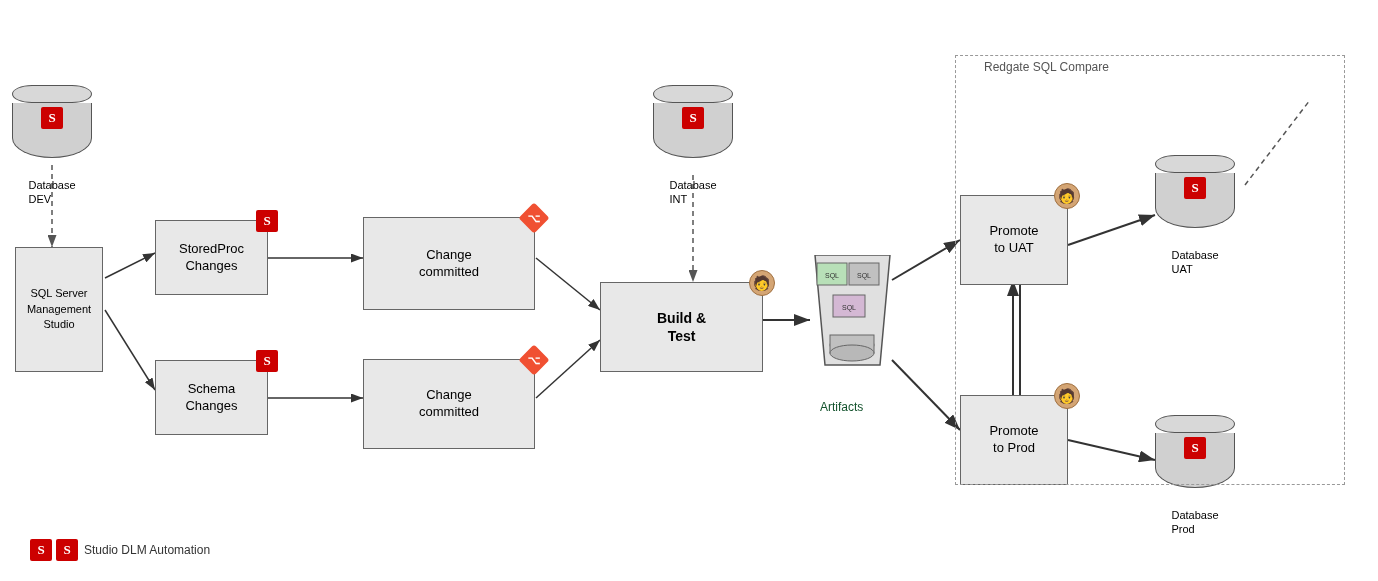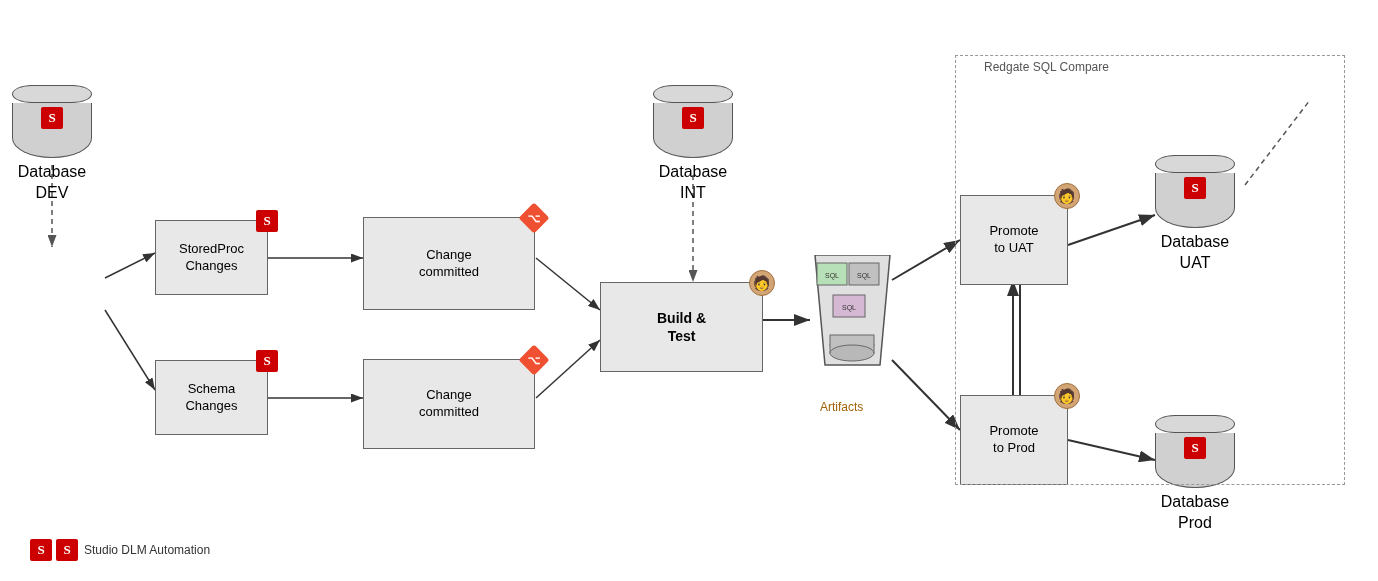--- a/index.html
+++ b/index.html
@@ -41,23 +41,23 @@
     .cylinder-top {
       width: 80px;
       height: 18px;
       background: #d8d8d8;
       border: 1.5px solid #555;
       border-radius: 40px / 18px;
       position: relative;
     }
 
     .cylinder-label {
-      text-align: center;
-      font-size: 16px;
-      margin-top: 4px;
+      text-align: left;
+      font-size: 11px;
+      margin-top: 20px;
       line-height: 1.3;
     }
 
     
     .box {
       position: absolute;
       background: #e8e8e8;
       border: 1.5px solid #666;
       display: flex;
       align-items: center;
@@ -222,20 +222,23 @@
 
   <div class="db-cylinder" style="left:12px; top:85px;">
     <div class="cylinder-top"></div>
     <div class="cylinder-body">
 
       <div class="rg-logo" style="position:absolute; top:4px; left:50%; transform:translateX(-50%);">S</div>
     </div>
     <div class="cylinder-label">Database<br>DEV</div>
   </div>
 
+  <div class="box box-tall" style="left:15px; top:247px; width:88px; height:125px; font-size:11px; writing-mode:horizontal-tb; transform:none;">
+    <span>SQL Server<br>Management Studio</span>
+  </div>
 
   <div class="box" style="left:155px; top:220px; width:113px; height:75px;">
     <span>StoredProc<br>Changes</span>
 
     <div class="rg-logo" style="top:-11px; right:-11px;">S</div>
   </div>
 
   <div class="box" style="left:155px; top:360px; width:113px; height:75px;">
     <span>Schema<br>Changes</span>
     <div class="rg-logo" style="top:-11px; right:-11px;">S</div>
@@ -281,21 +284,21 @@
     <text x="59" y="23" text-anchor="middle" font-size="7" fill="#333">SQL</text>
 
     <rect x="28" y="40" width="32" height="22" fill="#d4b8d4" stroke="#666" stroke-width="1"></rect>
     <text x="44" y="55" text-anchor="middle" font-size="7" fill="#333">SQL</text>
 
     <ellipse cx="47" cy="90" rx="22" ry="8" fill="#c0c0c0" stroke="#666" stroke-width="1"></ellipse>
     <rect x="25" y="80" width="44" height="18" fill="#c0c0c0" stroke="#666" stroke-width="1"></rect>
     <ellipse cx="47" cy="98" rx="22" ry="8" fill="#b8b8b8" stroke="#666" stroke-width="1"></ellipse>
   </svg>
 
-  <div style="position:absolute; left:820px; top:400px; font-size:12px; color:#a16207;">Artifacts</div>
+  <div style="position:absolute; left:820px; top:400px; font-size:12px; color:#14532d;">Artifacts</div>
 
   <div class="box" style="left:960px; top:195px; width:108px; height:90px; font-size:13px;">
     <span>Promote<br>to UAT</span>
     <div class="jenkins-icon" style="top:-13px; right:-13px;">🧑</div>
   </div>
 
   <div class="box" style="left:960px; top:395px; width:108px; height:90px; font-size:13px;">
     <span>Promote<br>to Prod</span>
     <div class="jenkins-icon" style="top:-13px; right:-13px;">🧑</div>
   </div>

